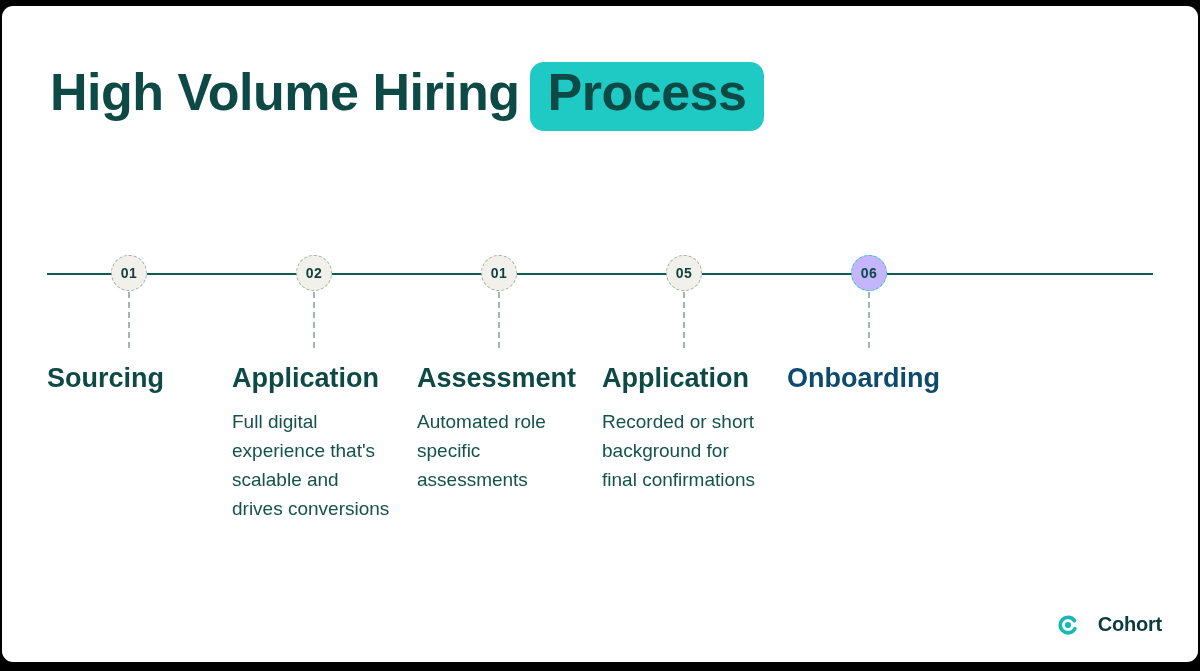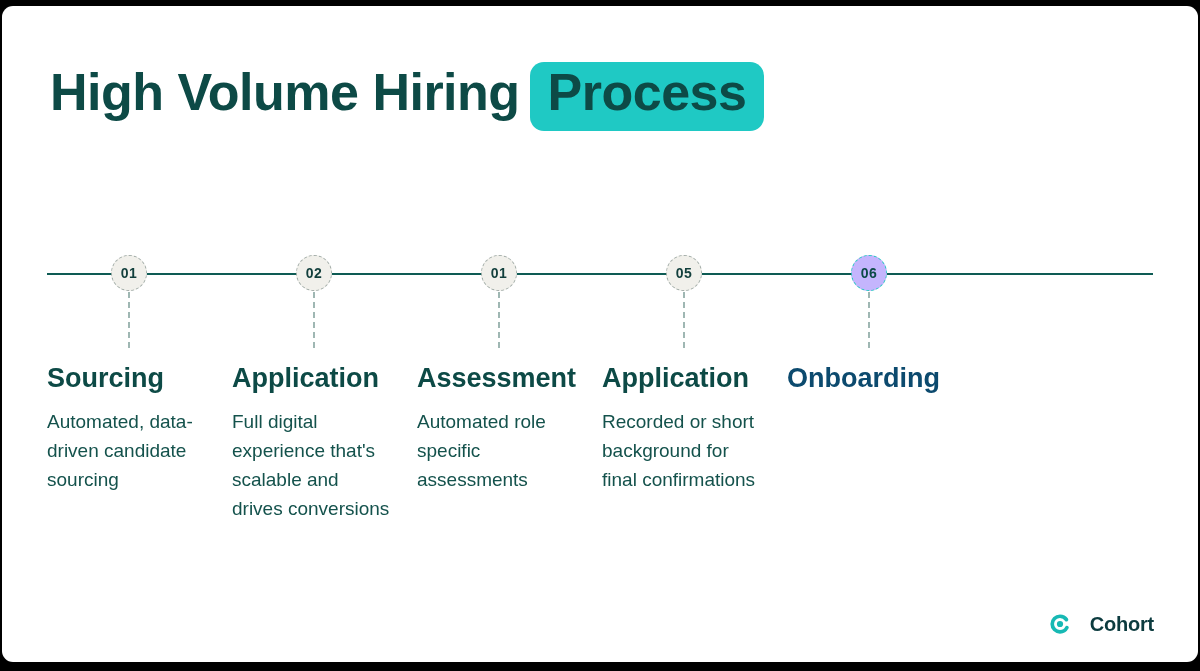--- a/index.html
+++ b/index.html
@@ -118,24 +118,24 @@
   .step-desc {
     margin: 0;
     font-size: 19px;
     line-height: 1.53;
     color: #14524C;
     max-width: 160px;
   }
   
   .footer {
     position: absolute;
-    right: 44px;
+    right: 36px;
     bottom: 26px;
     display: flex;
-    align-items: flex-start;
+    align-items: center;
     gap: 19px;
   }
   .brand-name {
     font-size: 20px;
     font-weight: 700;
     color: #0C3B3F;
     letter-spacing: -0.2px;
   }
   .brand-icon {
     width: 22px;
@@ -154,21 +154,20 @@
 
   <div class="timeline">
     <div class="hline"></div>
     <div class="steps">
   <div class="step">
     <div class="circle">
       <span class="num">01</span>
     </div>
     <div class="connector"></div>
     <h3 class="step-title">Sourcing</h3>
-    <p class="step-desc">Automated, data-driven candidate sourcing</p>
   </div>
 
   <div class="step">
     <div class="circle">
       <span class="num">02</span>
     </div>
     <div class="connector"></div>
     <h3 class="step-title">Application</h3>
     <p class="step-desc">Full digital experience that's scalable and drives conversions</p>
   </div>

